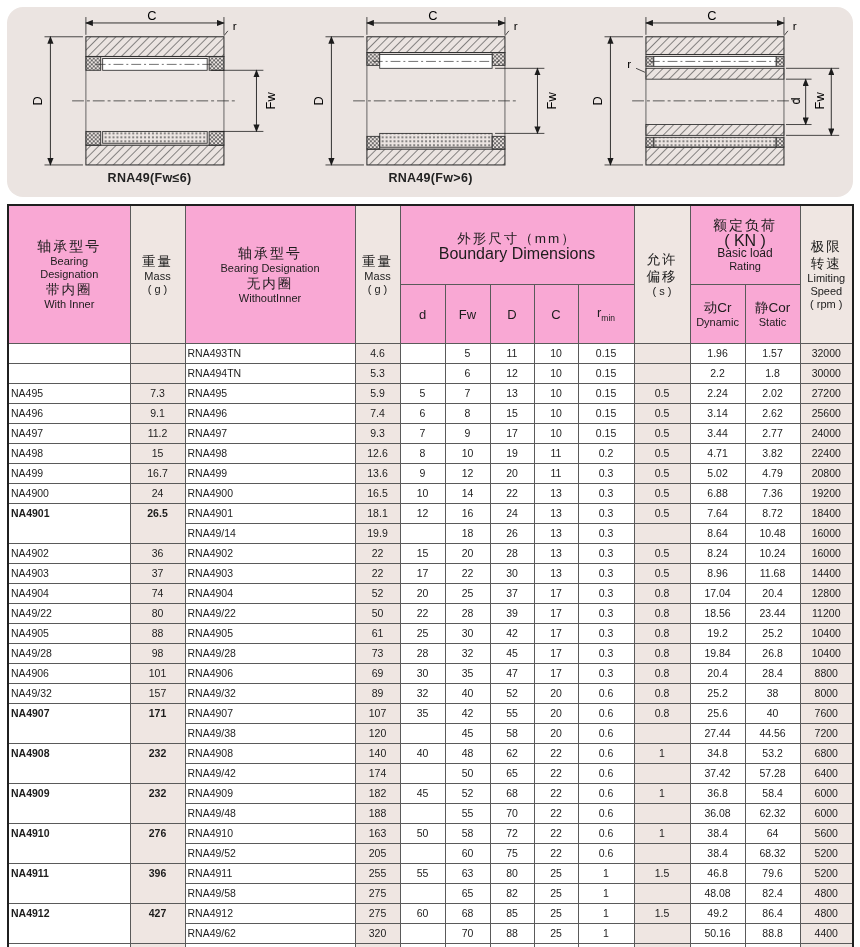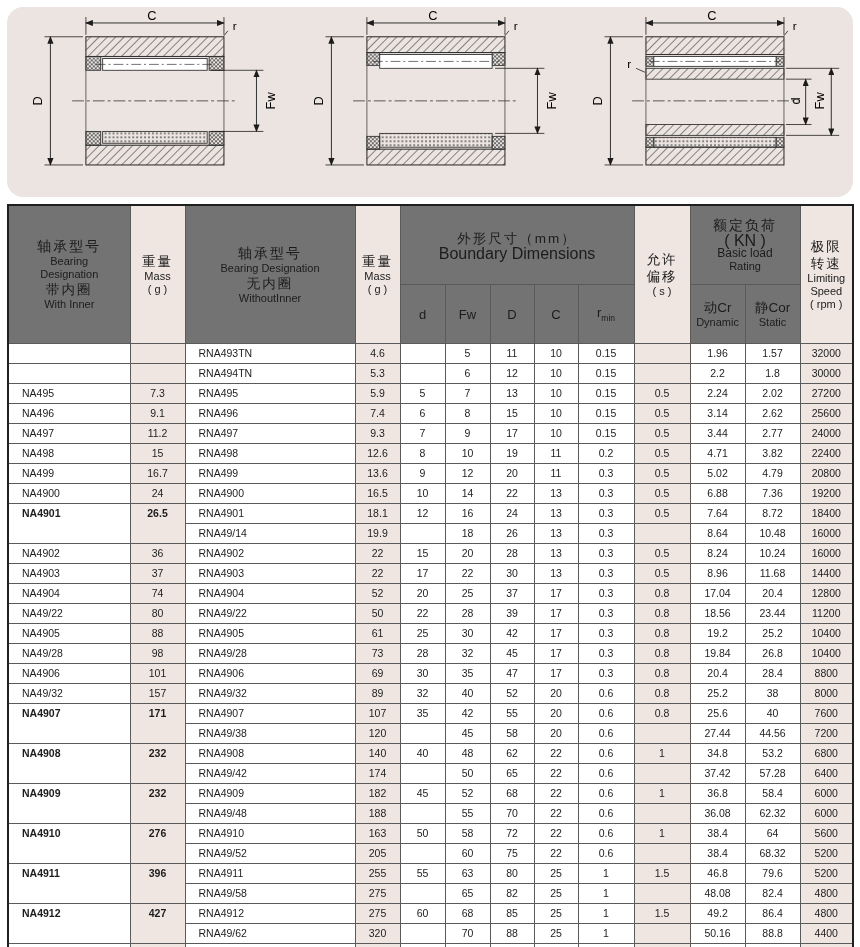--- a/index.html
+++ b/index.html
@@ -21,33 +21,33 @@
     text-align:center;font-size:12.5px;font-weight:bold;color:#222;
     margin-top:-2px;letter-spacing:.3px;
   }
   
   .tablewrap{position:absolute;left:7px;top:204px;width:846px;}
   table{
     border-collapse:collapse;table-layout:fixed;width:846px;
     border:2px solid var(--outer,#1f1f1f);
   }
   th,td{border:1px solid var(--grid,#5a5a5a);}
-  thead th{background:#737373;font-weight:normal;padding:1px 0;}
+  thead th{background:#f9a8d4;font-weight:normal;padding:1px 0;}
   tr.h1 th{height:76px;vertical-align:middle;}
   tr.h2 th{height:56px;vertical-align:middle;font-size:13px;}
   th.pink,td.pink{background:var(--pink_col,#efe6e2);}
   .zh{font-size:13.5px;letter-spacing:2px;line-height:17px;}
   .zh.big{font-size:14px;}
   .en{font-size:11px;line-height:13px;}
   .rsub{font-size:8.5px;}
   td{
     height:19px;font-size:10.5px;text-align:center;vertical-align:middle;
     padding:0 2px;white-space:nowrap;overflow:hidden;line-height:19px;
   }
-  td.left{text-align:left;padding-left:13px;}
+  td.left{text-align:left;padding-left:2px;}
   td.vtop{vertical-align:top;line-height:19px;font-weight:bold;}
 </style>
 </head>
 <body>
 
 <div class="panel">
 
   <figure>
     <svg viewBox="0 0 285 166" width="281" height="164">
       <defs>
@@ -89,20 +89,21 @@
       <line x1="75" y1="28" x2="36" y2="28" stroke="#1c1c1c" stroke-width="0.8"></line>
       <line x1="75" y1="158" x2="36" y2="158" stroke="#1c1c1c" stroke-width="0.8"></line>
       <line x1="42" y1="28" x2="42" y2="158" stroke="#1c1c1c" stroke-width="0.9" marker-start="url(#a1)" marker-end="url(#a1)"></line>
       <text transform="rotate(-90 29 93)" x="29" y="97" text-anchor="middle" font-size="13">D</text>
 
       <line x1="205" y1="62" x2="258" y2="62" stroke="#1c1c1c" stroke-width="0.8"></line>
       <line x1="205" y1="124" x2="258" y2="124" stroke="#1c1c1c" stroke-width="0.8"></line>
       <line x1="251" y1="62" x2="251" y2="124" stroke="#1c1c1c" stroke-width="0.9" marker-start="url(#a1)" marker-end="url(#a1)"></line>
       <text transform="rotate(-90 266 93)" x="266" y="97" text-anchor="middle" font-size="13">Fw</text>
     </svg>
+    <figcaption>RNA49(Fw≤6)</figcaption>
   </figure>
 
   <figure>
     <svg viewBox="0 0 285 166" width="281" height="164">
       <defs>
         <pattern id="h2" width="6" height="6" patternUnits="userSpaceOnUse" patternTransform="rotate(45)">
           <line x1="0" y1="0" x2="0" y2="6" stroke="#4a4a4a" stroke-width="1.3"></line>
         </pattern>
         <pattern id="x2" width="4" height="4" patternUnits="userSpaceOnUse">
           <path d="M0,0 L4,4 M4,0 L0,4" stroke="#4a4a4a" stroke-width="0.8"></path>
@@ -134,20 +135,21 @@
       <text x="227" y="21" font-size="12">r</text>
       <line x1="75" y1="28" x2="36" y2="28" stroke="#1c1c1c" stroke-width="0.8"></line>
       <line x1="75" y1="158" x2="36" y2="158" stroke="#1c1c1c" stroke-width="0.8"></line>
       <line x1="42" y1="28" x2="42" y2="158" stroke="#1c1c1c" stroke-width="0.9" marker-start="url(#a2)" marker-end="url(#a2)"></line>
       <text transform="rotate(-90 29 93)" x="29" y="97" text-anchor="middle" font-size="13">D</text>
       <line x1="208" y1="60" x2="258" y2="60" stroke="#1c1c1c" stroke-width="0.8"></line>
       <line x1="208" y1="126" x2="258" y2="126" stroke="#1c1c1c" stroke-width="0.8"></line>
       <line x1="251" y1="60" x2="251" y2="126" stroke="#1c1c1c" stroke-width="0.9" marker-start="url(#a2)" marker-end="url(#a2)"></line>
       <text transform="rotate(-90 266 93)" x="266" y="97" text-anchor="middle" font-size="13">Fw</text>
     </svg>
+    <figcaption>RNA49(Fw&gt;6)</figcaption>
   </figure>
 
   <figure>
     <svg viewBox="0 0 285 166" width="281" height="164">
       <defs>
         <pattern id="h3" width="6" height="6" patternUnits="userSpaceOnUse" patternTransform="rotate(45)">
           <line x1="0" y1="0" x2="0" y2="6" stroke="#4a4a4a" stroke-width="1.3"></line>
         </pattern>
         <pattern id="x3" width="4" height="4" patternUnits="userSpaceOnUse">
           <path d="M0,0 L4,4 M4,0 L0,4" stroke="#4a4a4a" stroke-width="0.8"></path>

